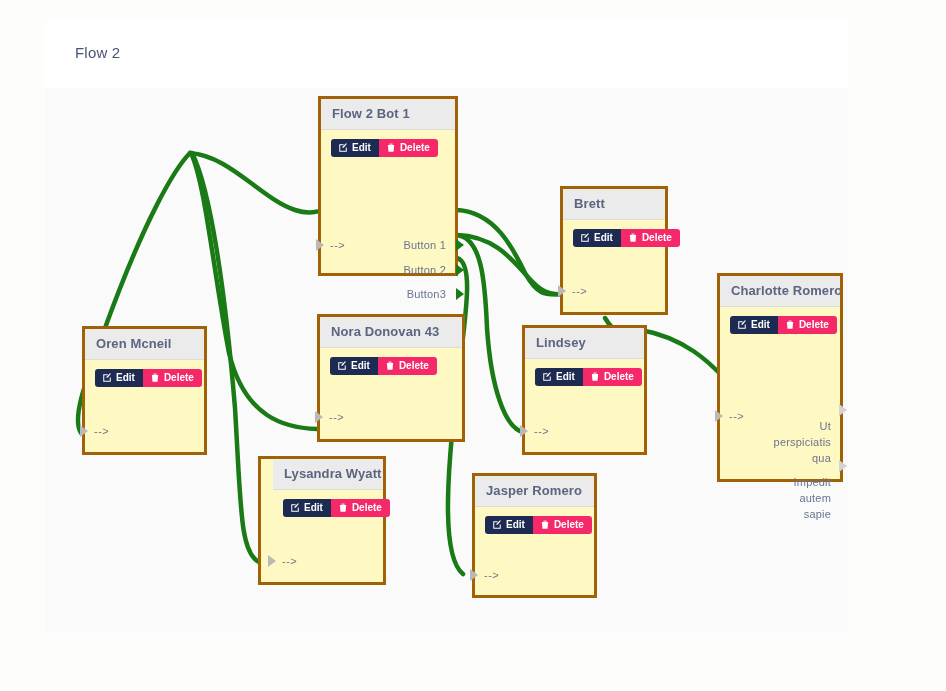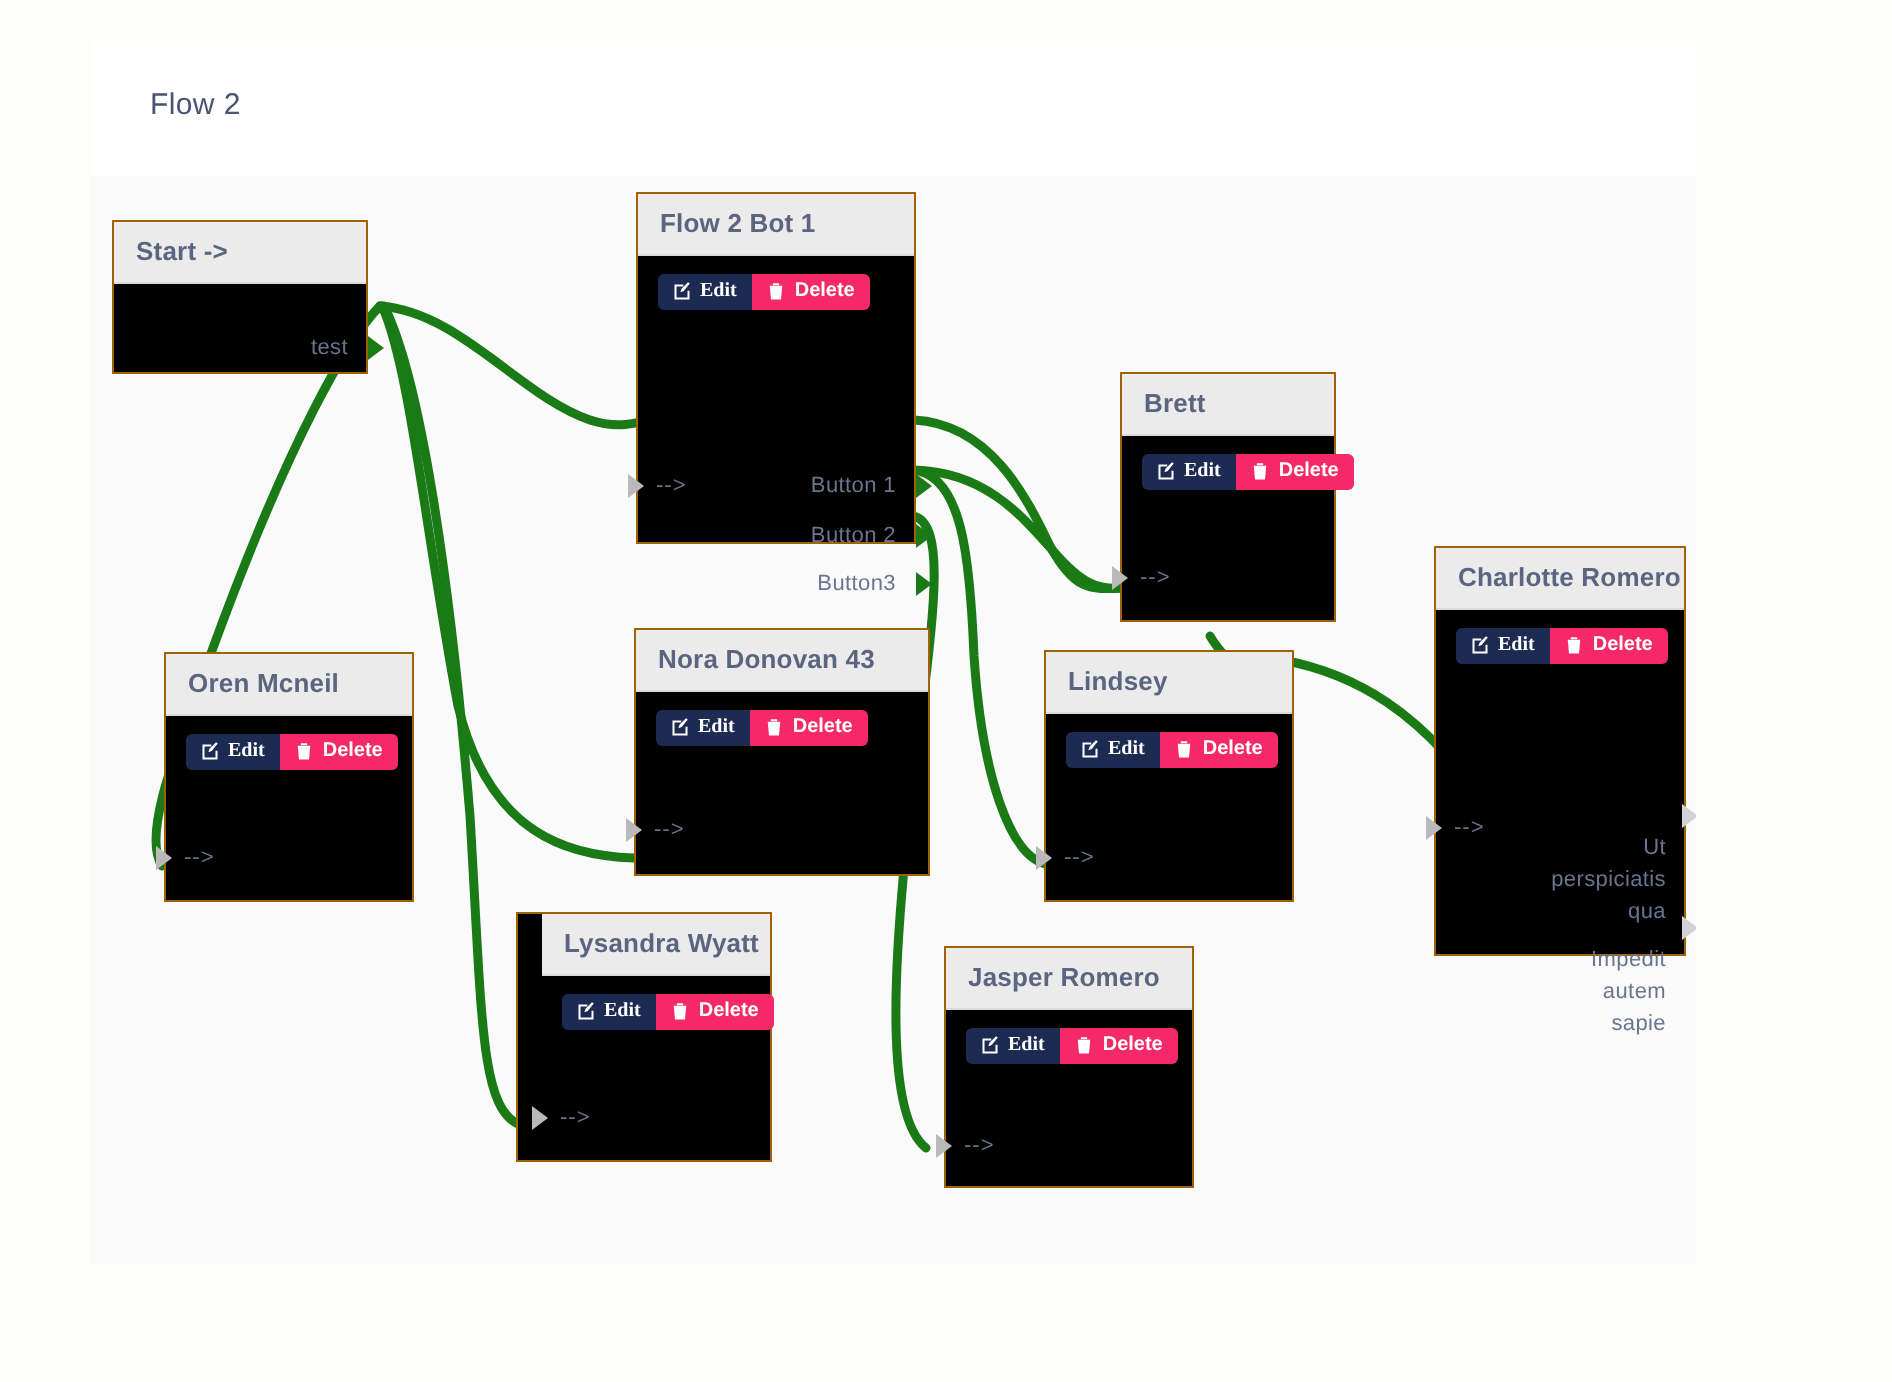--- a/index.html
+++ b/index.html
@@ -54,22 +54,22 @@
   }
   .edge-path {
     fill: none;
     stroke: #1a7a16;
     stroke-width: 4.5;
     stroke-linecap: round;
   }
   
   .node {
     position: absolute;
-    background: #000000;
-    border: 1px solid #a16207;
+    background: #fef9c3;
+    border: 3px solid #a16207;
     box-sizing: border-box;
     z-index: 10;
   }
   .node-header {
     background: #ebebeb;
     border-bottom: 1px solid #dcdcdc;
     padding: 7px 11px 8px 11px;
     font-size: 13px;
     font-weight: bold;
     color: #5b6580;
@@ -94,21 +94,20 @@
     font-weight: bold;
     color: #ffffff;
     padding: 4px 8px 4px 7px;
     border: none;
     line-height: 1;
     white-space: nowrap;
   }
   .btn-edit {
     background: #1d2b52;
     border-radius: 3px 0 0 3px;
-    font-family: Liberation Serif, serif;
   }
   .btn-delete {
     background: #f5296a;
     border-radius: 0 3px 3px 0;
   }
   .btn svg { display: block; }
   
   .port-in {
     position: absolute;
     left: 9px;
@@ -178,29 +177,20 @@
 
       <path class="edge-path" d="M 412 147 C 448 148, 466 170, 482 188 C 496 204, 504 207, 516 206"></path>
 
       <path class="edge-path" d="M 412 147 C 436 150, 440 190, 442 240 C 446 300, 460 340, 478 344"></path>
 
       <path class="edge-path" d="M 412 170 C 430 175, 420 230, 412 300 C 400 400, 398 470, 418 486"></path>
 
       <path class="edge-path" d="M 560 230 C 572 250, 580 245, 596 242 C 640 250, 665 275, 678 289"></path>
     </svg>
 
-    <div class="node" style="left:11px; top:22px; width:128px;">
-      <div class="node-header">Start -&gt;</div>
-      <div class="node-body" style="height:44px;">
-        <div class="port-out" style="top:25px;">
-          <span>test</span>
-          <span class="nub"></span>
-        </div>
-      </div>
-    </div>
 
     <div class="node" style="left:273px; top:8px; width:140px;">
       <div class="node-header">Flow 2 Bot 1</div>
       <div class="node-body" style="height:143px;">
         <div class="btn-row">
           <button class="btn btn-edit">
             <span>
               <svg width="10" height="10" viewBox="0 0 16 16">
                   <path fill="#ffffff" d="M2 2h7v1.6H3.6v8.8h8.8V7H14v7H2z"></path>
                   <path fill="#ffffff" d="M14.2 1.2 12.8.2 7.6 5.4l-.9 2.7 2.7-.9z"></path>

